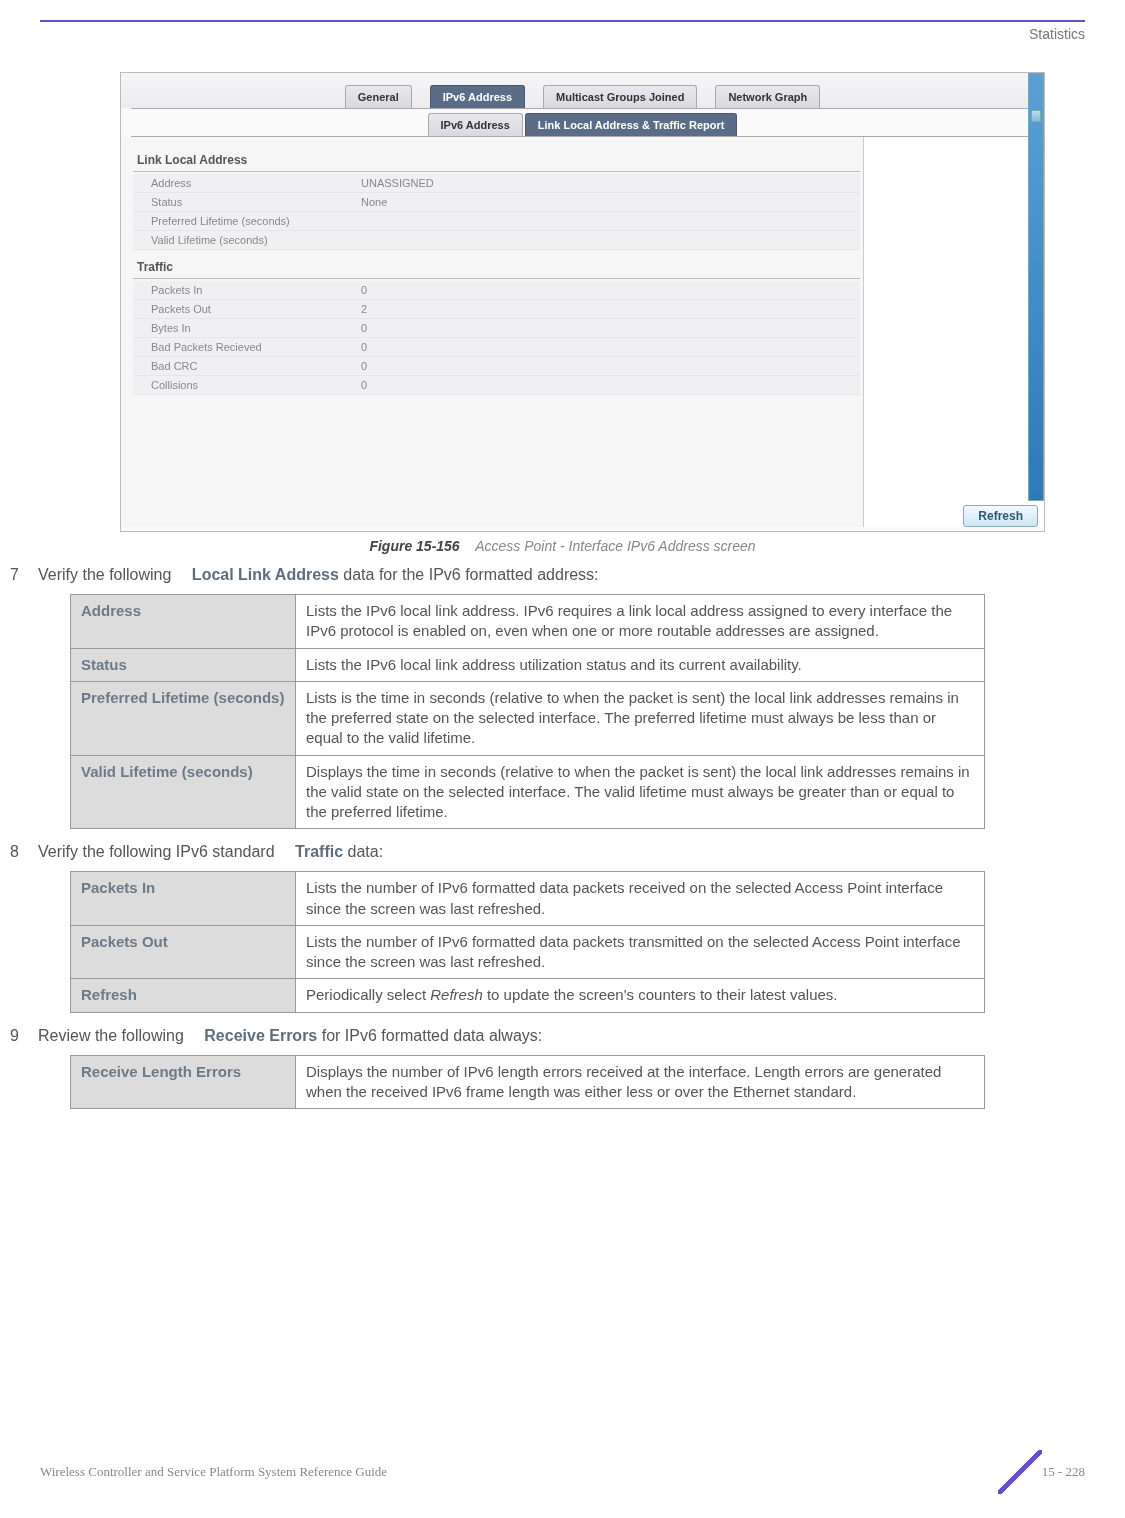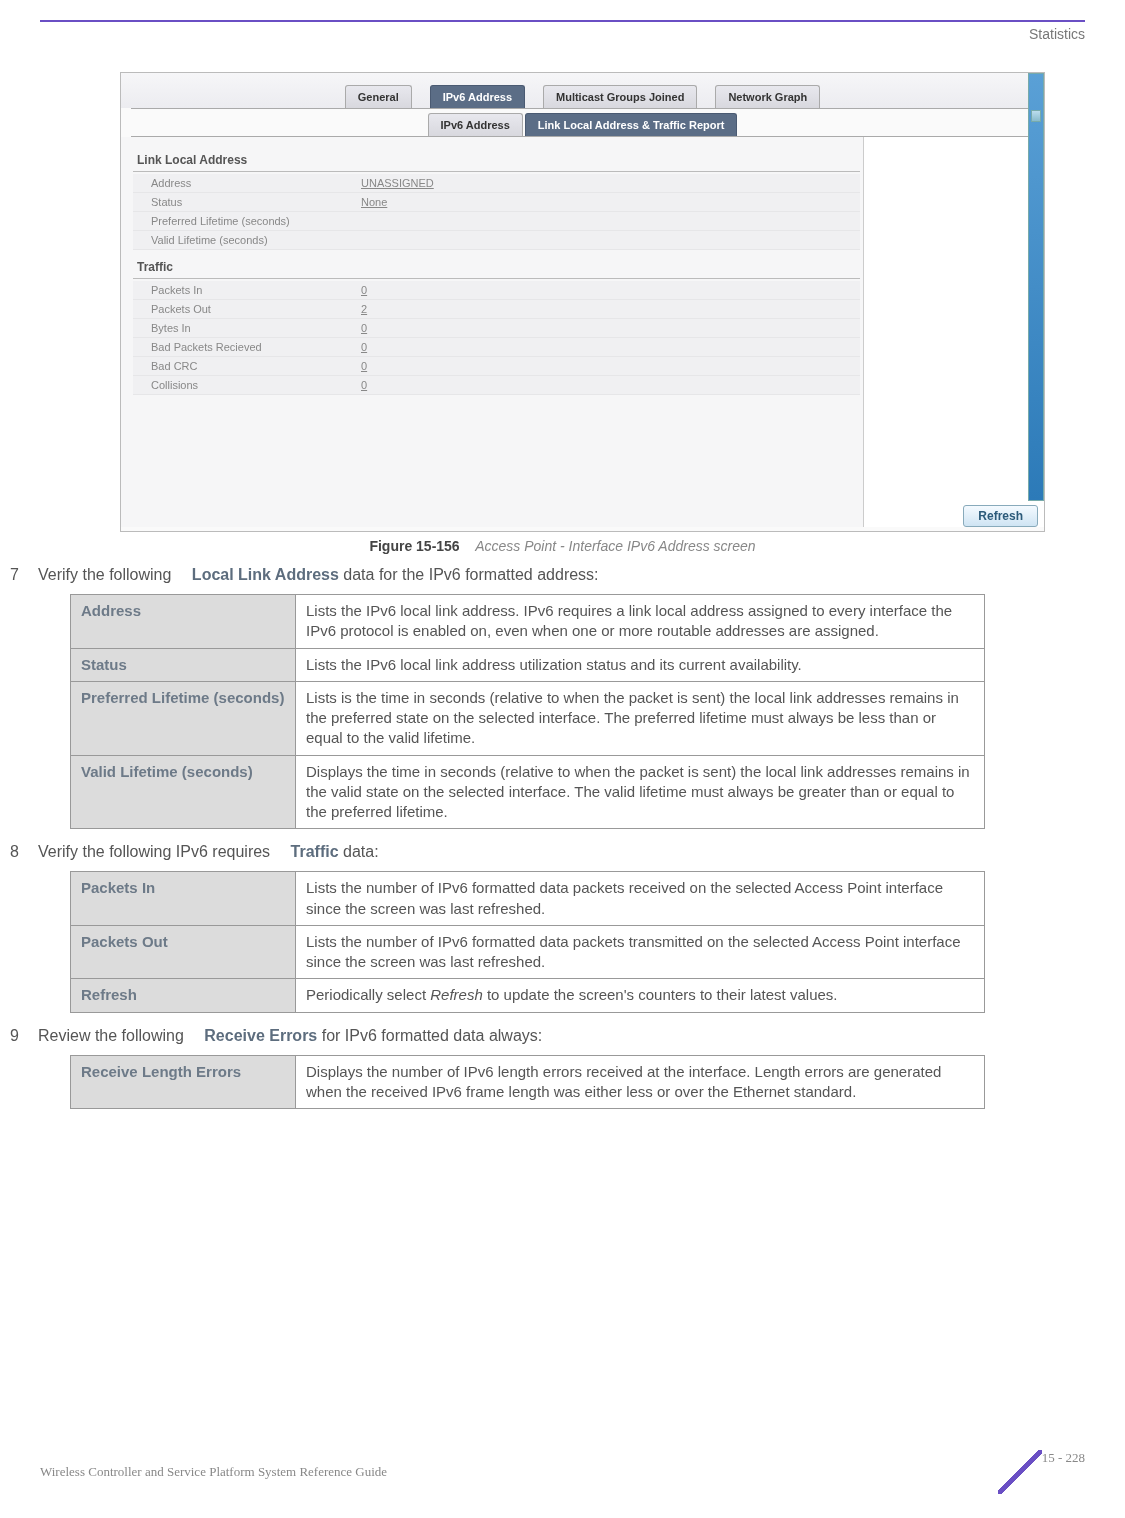--- a/index.html
+++ b/index.html
@@ -93,21 +93,21 @@
     }
     .kv-row {
       display: flex;
       padding: 3px 10px 3px 18px;
       font-size: 11px;
       color: #888;
       border-bottom: 1px solid #e6e6e8;
       background: #f0f0f2;
     }
     .kv-label { flex: 0 0 210px; }
-    .kv-value { flex: 1; text-decoration: underline; }
+    .kv-value { flex: 1; }
     .scrollbar {
       position: absolute;
       top: 0; right: 0; bottom: 30px;
       width: 16px;
       background: linear-gradient(#5aa0d6, #2c7ab8);
       border: 1px solid #7aa;
     }
     .scrollbar-inner {
       position: absolute;
       top: 36px;
@@ -130,20 +130,21 @@
       border-radius: 3px;
     }
     .figure-caption {
       text-align: center;
       margin: 4px 0 12px 0;
       font-size: 14px;
     }
     .figure-caption .fig-label {
       font-weight: bold;
       color: #444;
+      font-style: italic;
     }
     .figure-caption .fig-desc {
       font-style: italic;
       color: #888;
     }
     .step-line {
       margin: 10px 10px 10px 10px;
       color: #555;
       font-size: 16px;
       display: flex;
@@ -184,20 +185,21 @@
       font-family: Liberation Serif, serif;
     }
     .footer-mark {
       width: 44px;
       height: 44px;
       background: linear-gradient(135deg, transparent 46%, #6a4fc4 46%, #6a4fc4 54%, transparent 54%);
       position: relative;
     }
     .footer-right {
       display: flex;
+      align-items: center;
     }
     .italic { font-style: italic; }
   </style>
 </head>
 <body>
 
 <div class="header-rule"></div>
 <div class="header-text">Statistics</div>
 
 <div class="screenshot-wrap">
@@ -299,21 +301,21 @@
   <tr>
     <td>Valid Lifetime (seconds)</td>
     <td>Displays the time in seconds (relative to when the packet is sent) the local link addresses remains in the valid state on the selected interface. The valid lifetime must always be greater than or equal to the preferred lifetime.</td>
   </tr>
 </tbody>
   </table>
 
 <div class="step-line">
   <span class="step-num">8</span>
   <span>
-    <span>Verify the following IPv6 requires </span><span class="bold-term">Traffic</span><span> data:</span>
+    <span>Verify the following IPv6 standard </span><span class="bold-term">Traffic</span><span> data:</span>
   </span>
 </div>
 
 <table class="desc-table">
   <tbody>
       <tr>
     <td>Packets In</td>
     <td>Lists the number of IPv6 formatted data packets received on the selected Access Point interface since the screen was last refreshed.</td>
   </tr>
   <tr>

